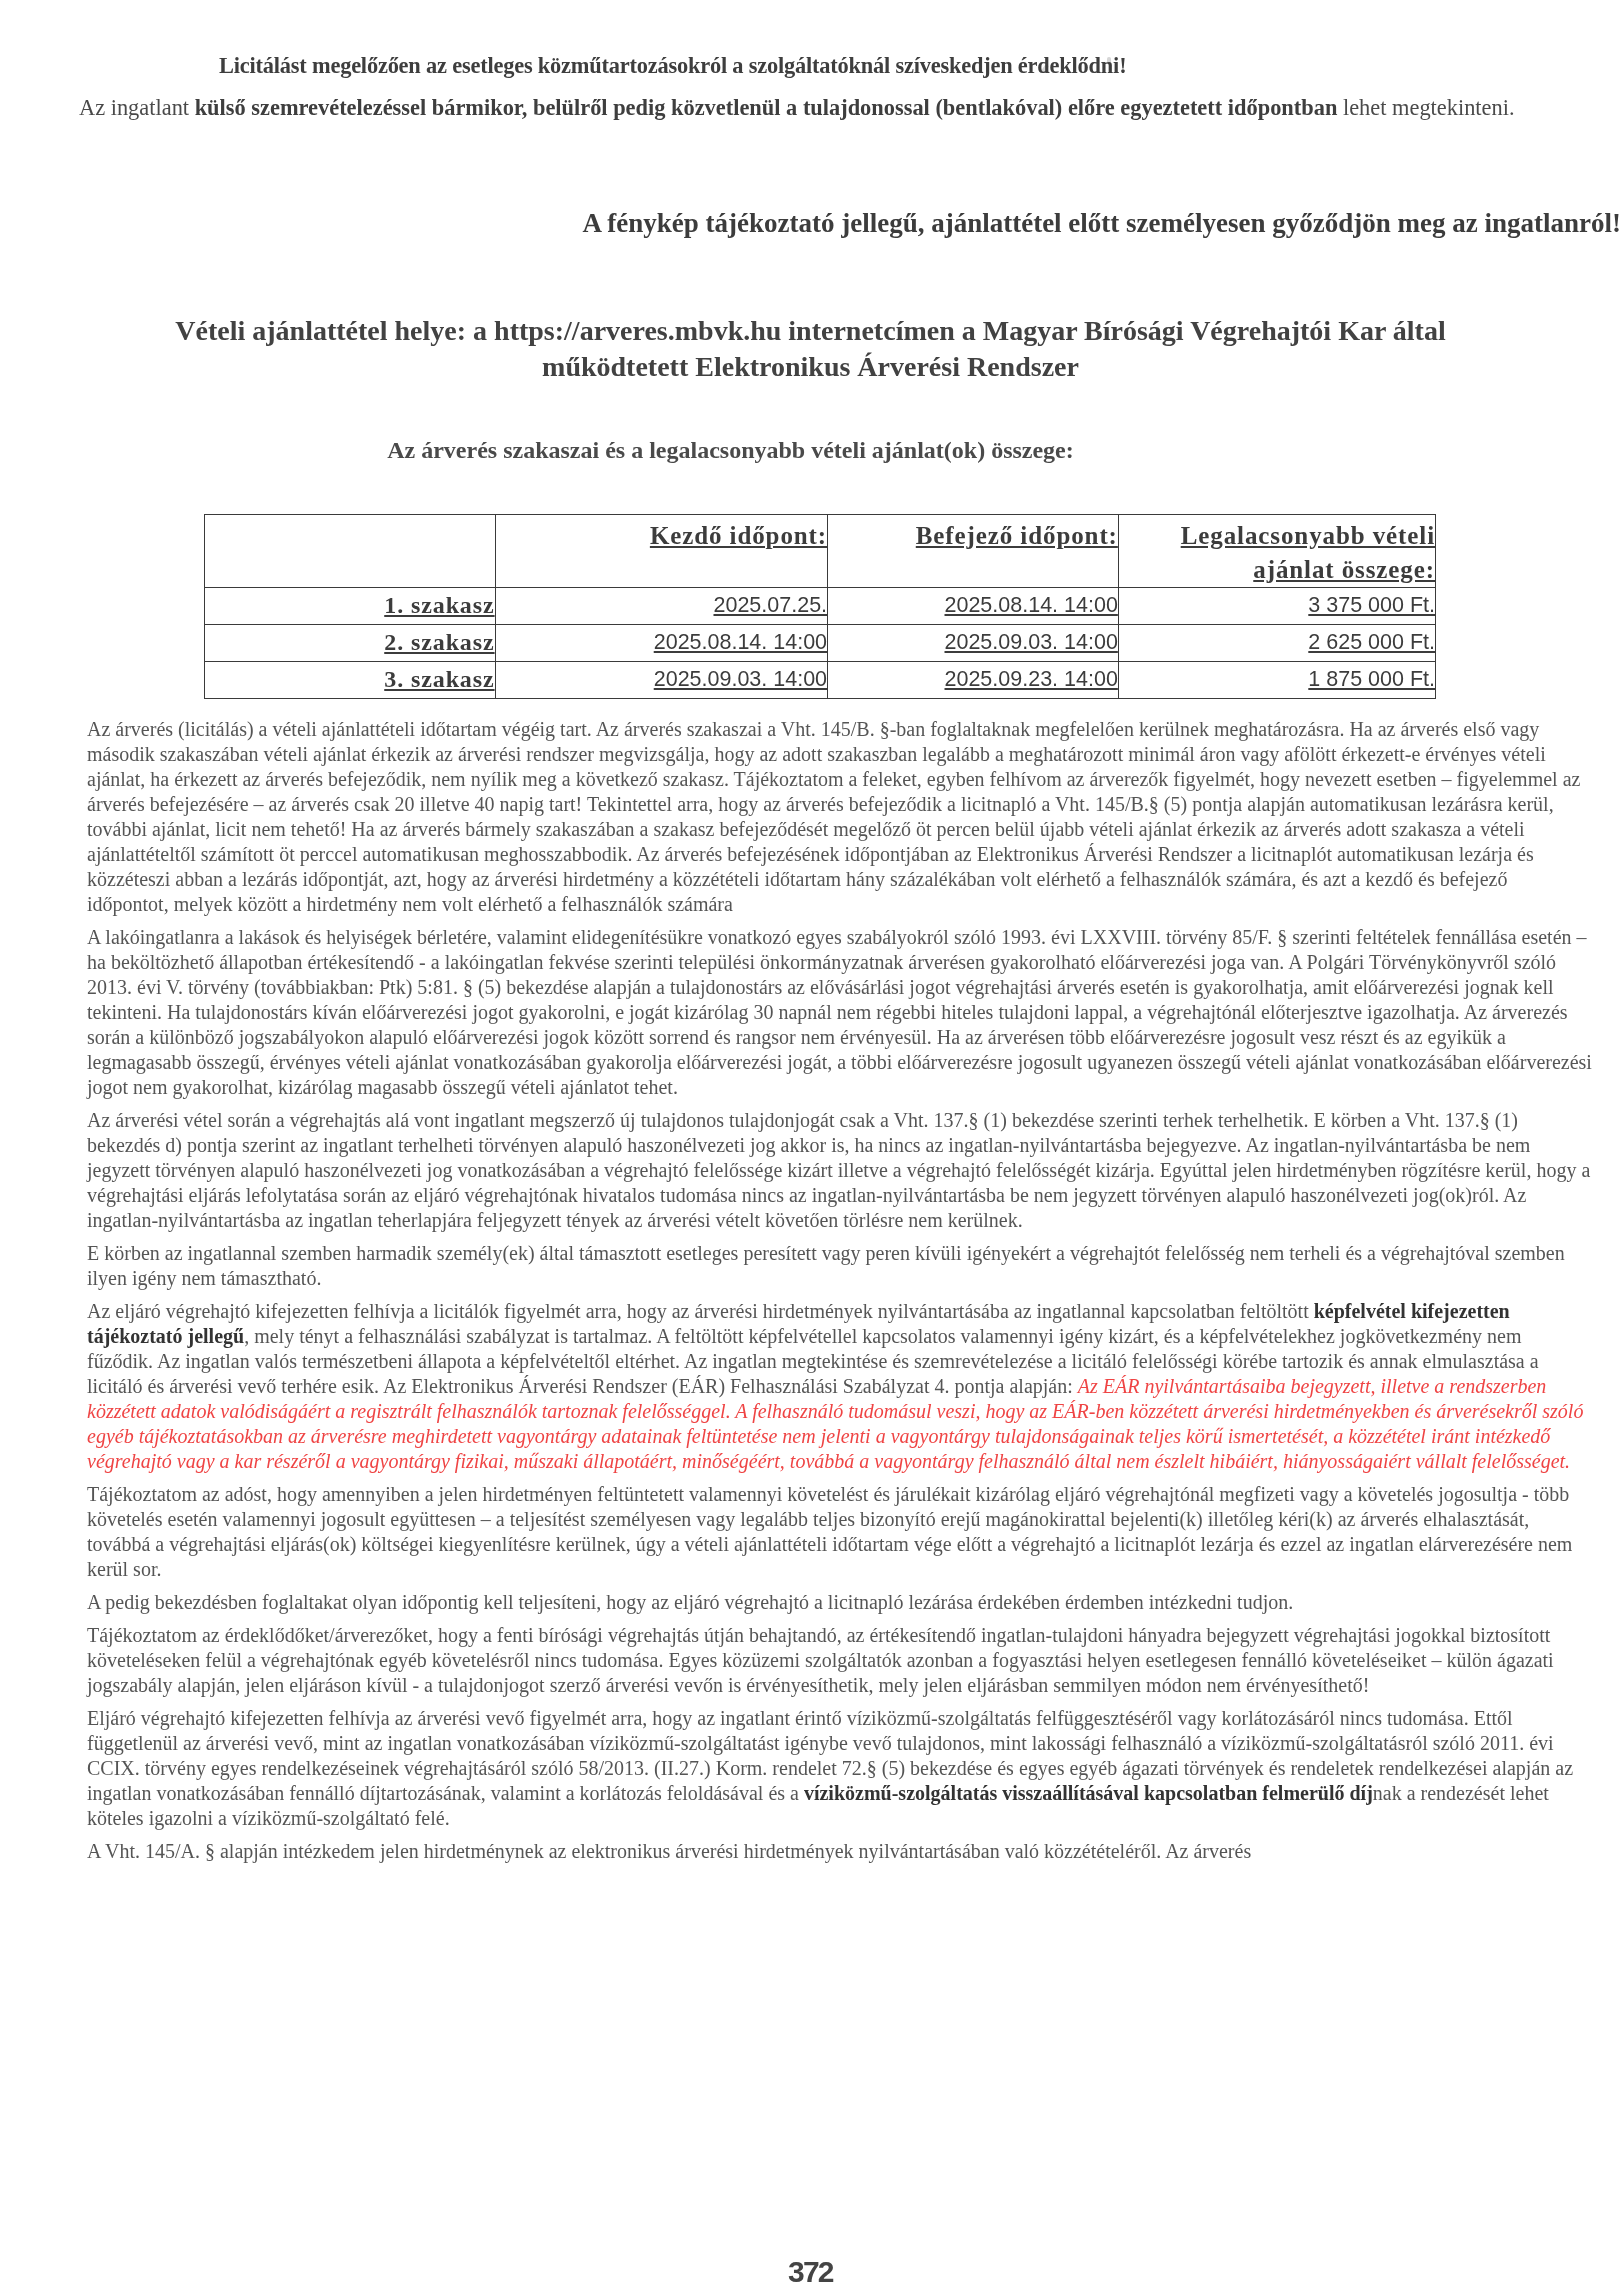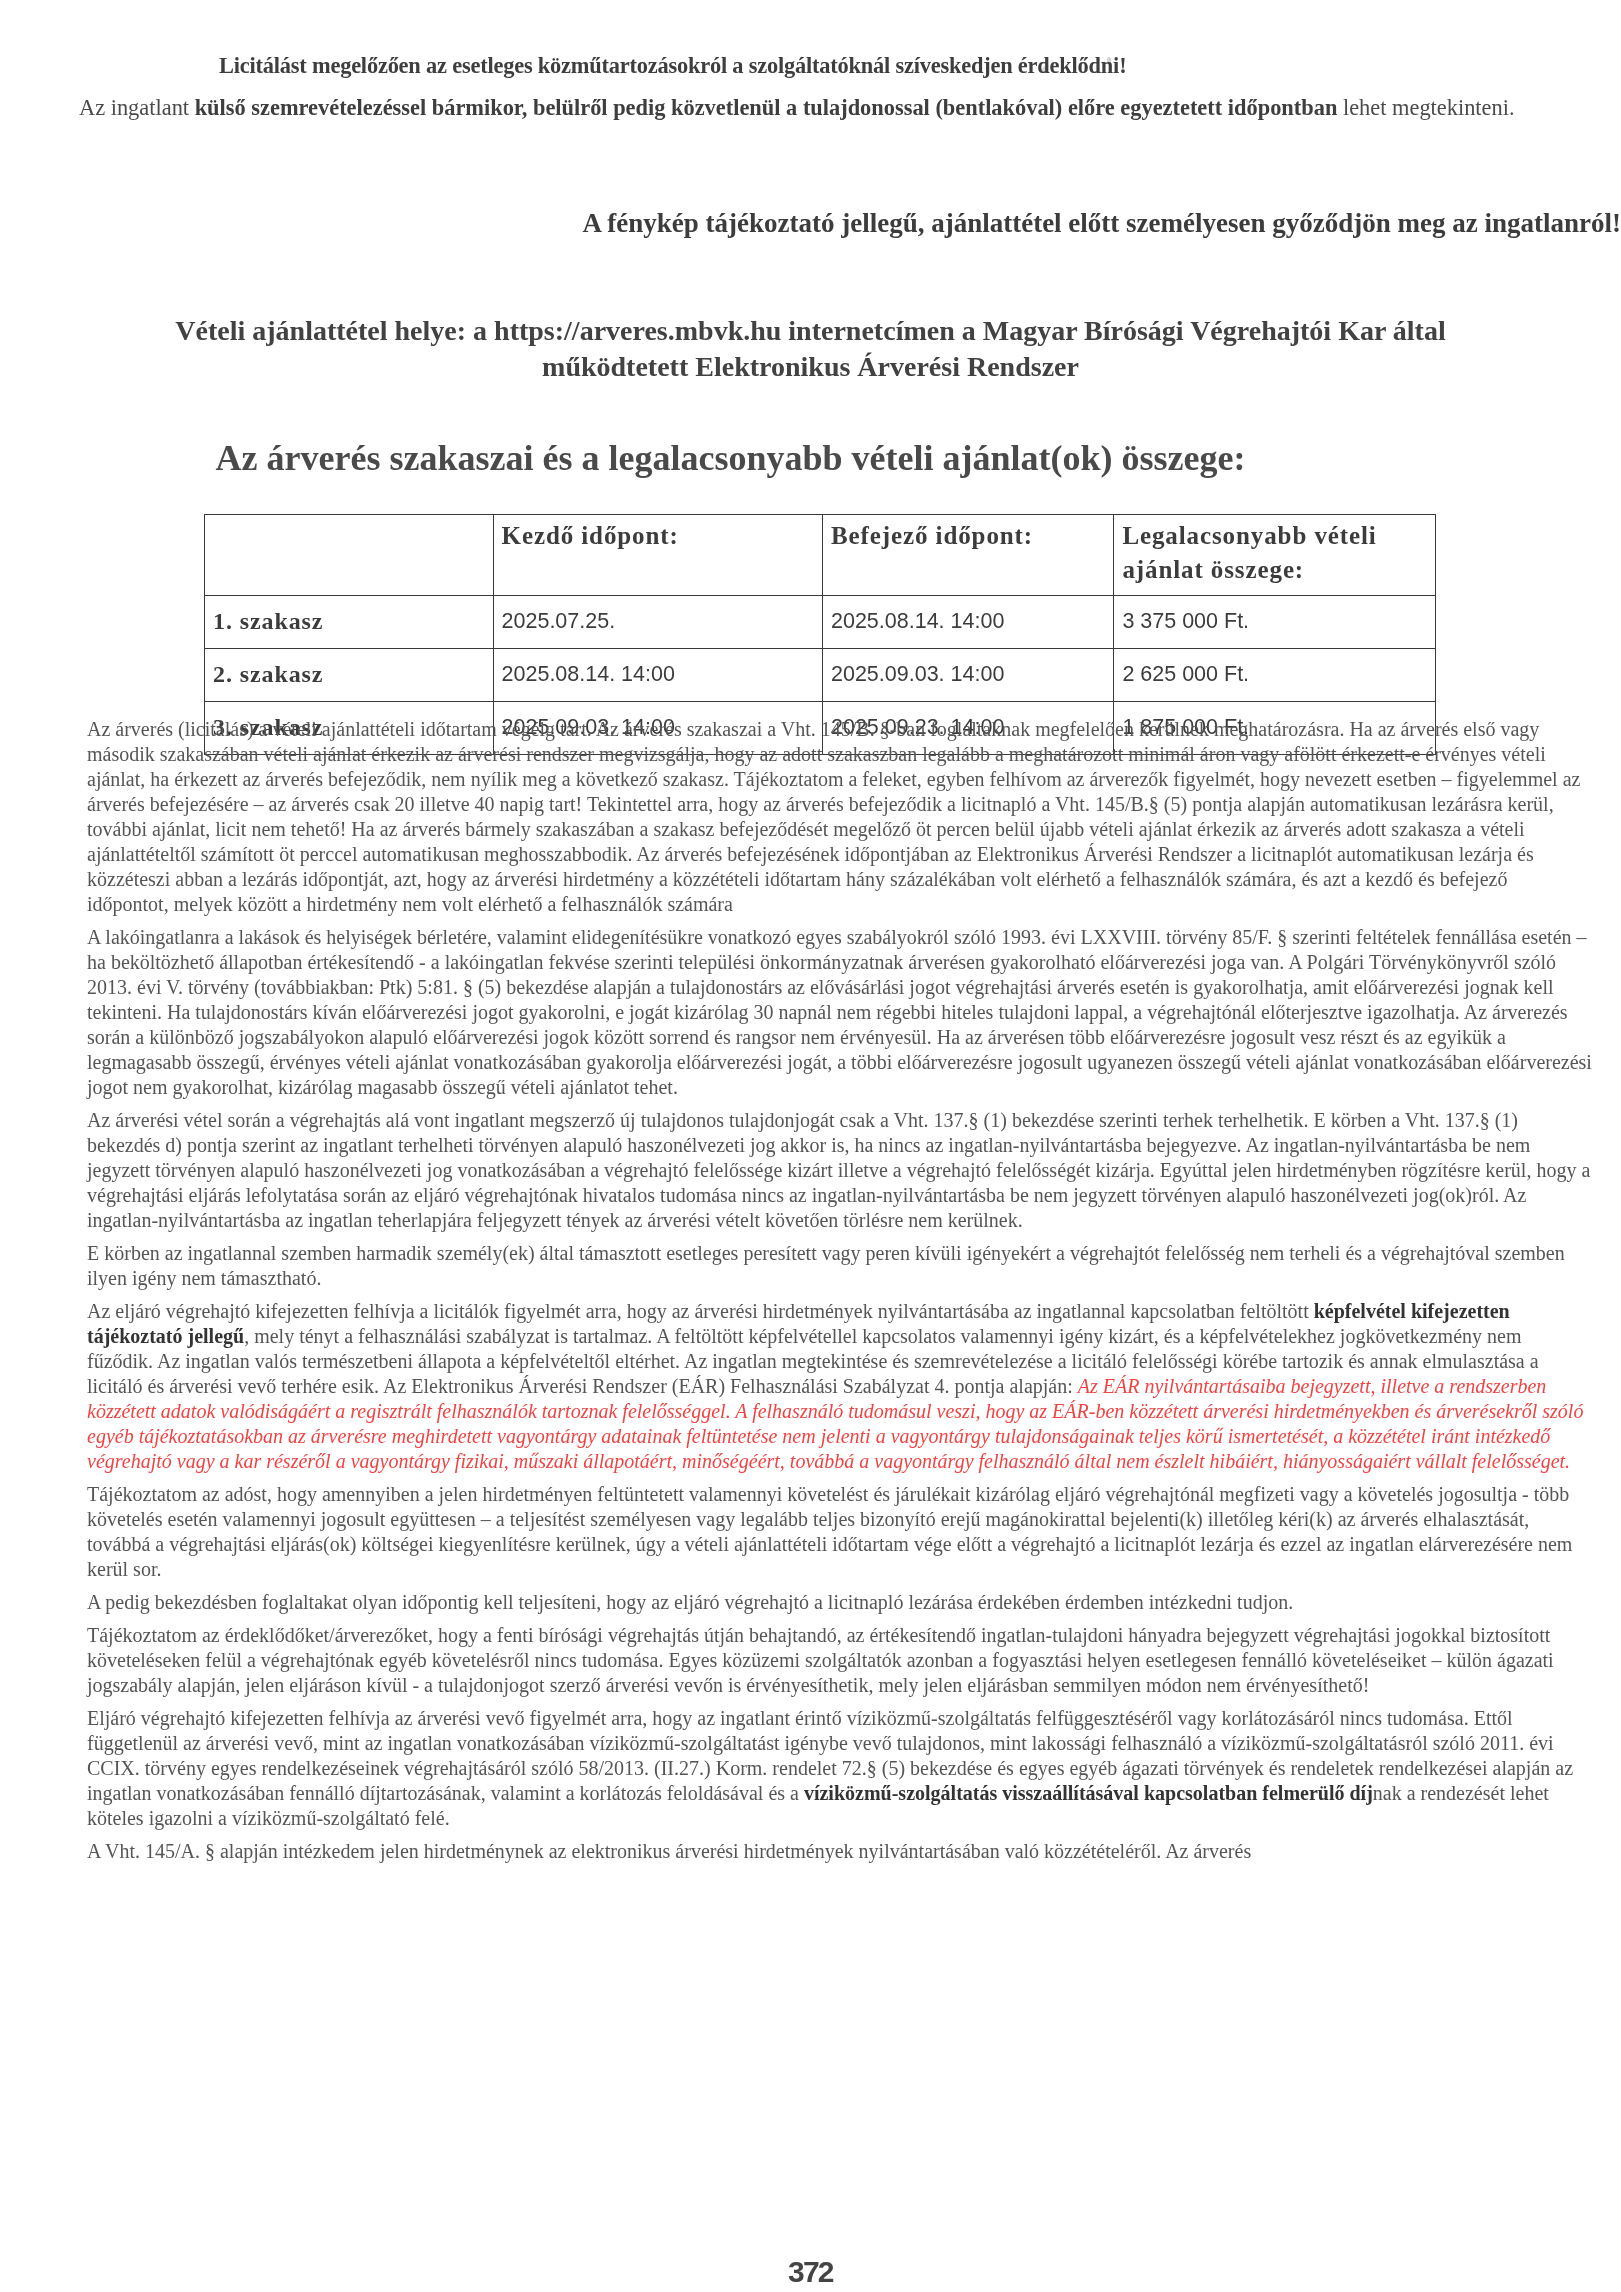--- a/index.html
+++ b/index.html
@@ -11,24 +11,24 @@
   .top-note .p { margin-left: 79px; width: 1522px; font-size: 22.4px; line-height: 27px; color: #4a4a4a; margin-top: 15px; }
   .top-note .p b { color: #3e3e3e; }
 
   .photo-note { position: absolute; left: 0; width: 1621px; top: 208px; text-align: right; font-size: 27px; font-weight: bold; color: #3c3c3c; }
 
   .offer-period { position: absolute; left: 0; width: 1621px; top: 270px; text-align: center; font-size: 25px; font-weight: bold; color: #2a2a2a; }
   .offer-period .hl { background: #f5f27a; padding: 3.6px 7.2px 1.8px 7.2px; box-shadow: 0 0 5.4px 1.8px #f5f27a; }
 
   .offer-place { position: absolute; left: 0; width: 1621px; top: 313px; text-align: center; font-size: 28px; font-weight: bold; line-height: 36px; color: #424242; }
 
-  .stages-title { position: absolute; left: 0; width: 1461px; top: 437px; text-align: center; font-size: 36px; font-weight: bold; color: #4a4a4a; }
+  .stages-title { position: absolute; left: 0; width: 1461px; top: 437px; text-align: center; font-size: 24px; font-weight: bold; color: #4a4a4a; }
 
   table.stages { position: absolute; left: 204px; top: 514px; width: 1232px; border-collapse: collapse; color: #3c3c3c; }
-  table.stages td, table.stages th { border: 1.8px solid #3a3a3a; text-align: left; padding: 8px; }
+  table.stages td, table.stages th { border: 1.8px solid #3a3a3a; text-align: right; padding: 0; text-decoration: underline; }
   table.stages th { font-family: "Liberation Serif", serif; font-weight: bold; font-size: 25px; line-height: 34px; letter-spacing: 0.9px; vertical-align: top; padding-top: 3.6px; height: 68px; }
   table.stages td { font-family: "Liberation Sans", sans-serif; font-size: 21.5px; height: 36px; }
   table.stages td.stage { font-family: "Liberation Serif", serif; font-weight: bold; font-size: 24px; letter-spacing: 0.9px; }
   .c0 { width: 291px; } .c1 { width: 333px; } .c2 { width: 291px; } .c3 { width: 317px; }
 
   .body { position: absolute; left: 79px; top: 709px; width: 1521px; font-size: 20px; line-height: 25px; text-align: justify; color: #555; }
   .body p { margin: 8px; }
   .body p.last-left { text-align: left; }
   .body b { color: #333; }
   .body i { color: #ef4444; }

